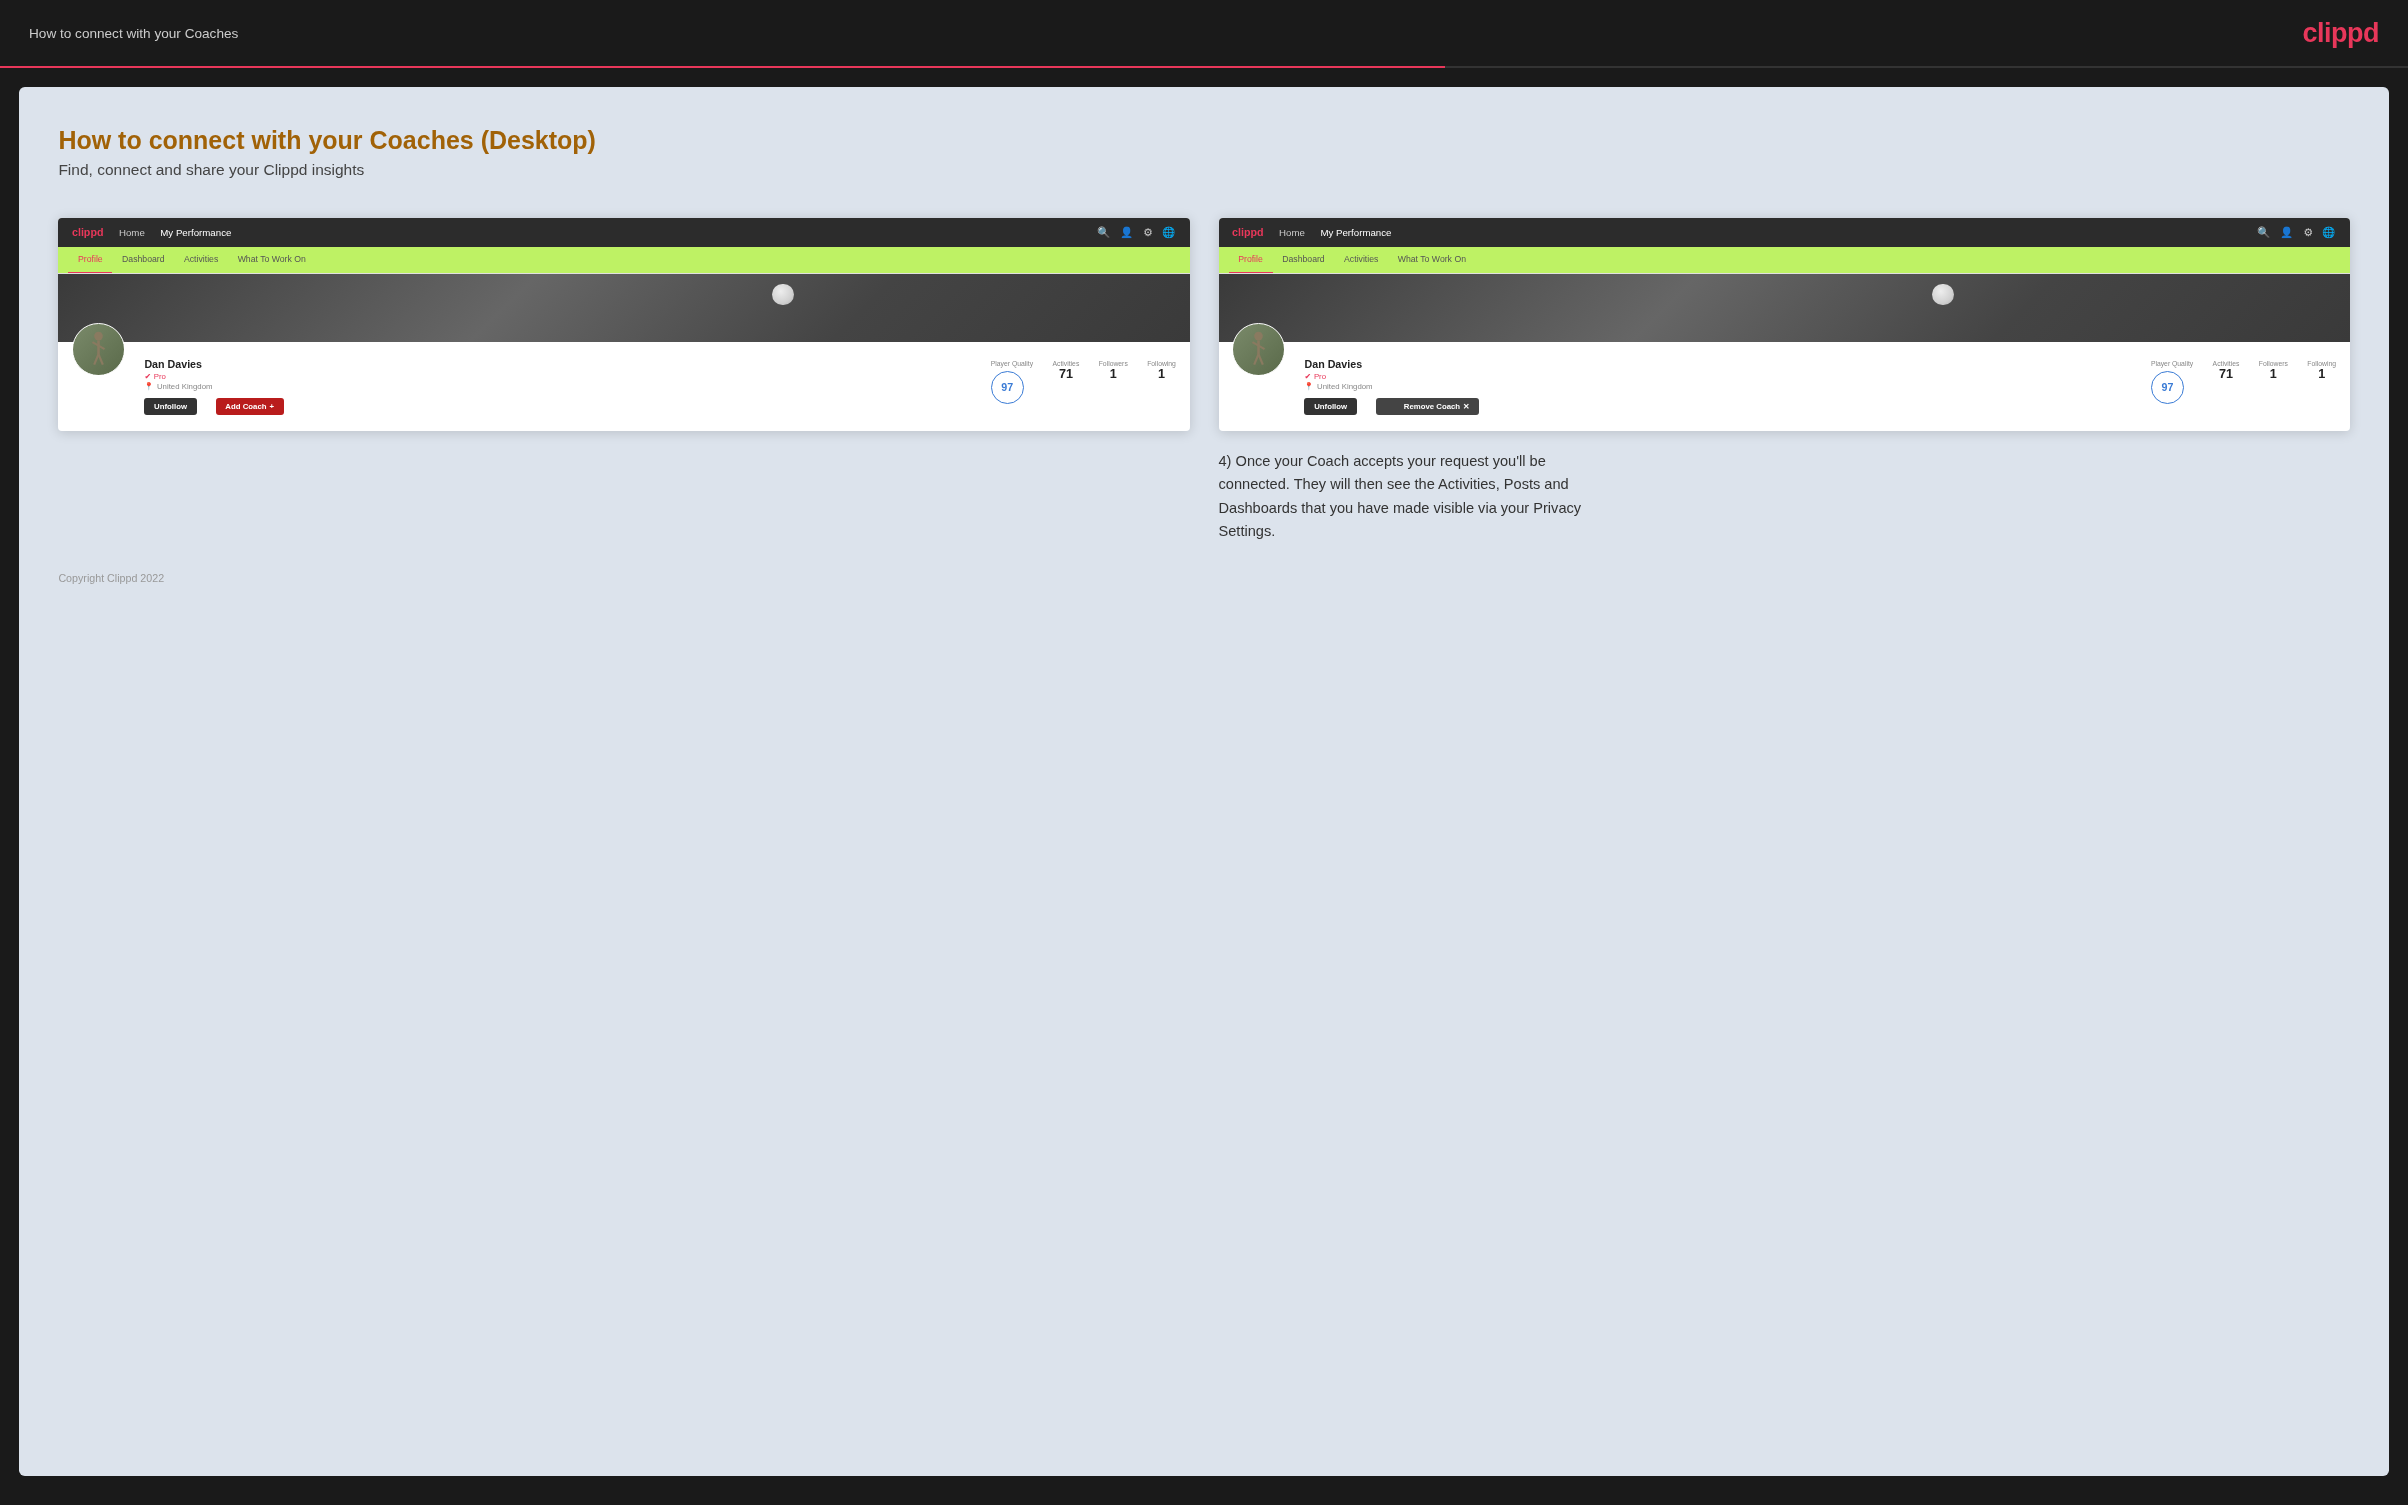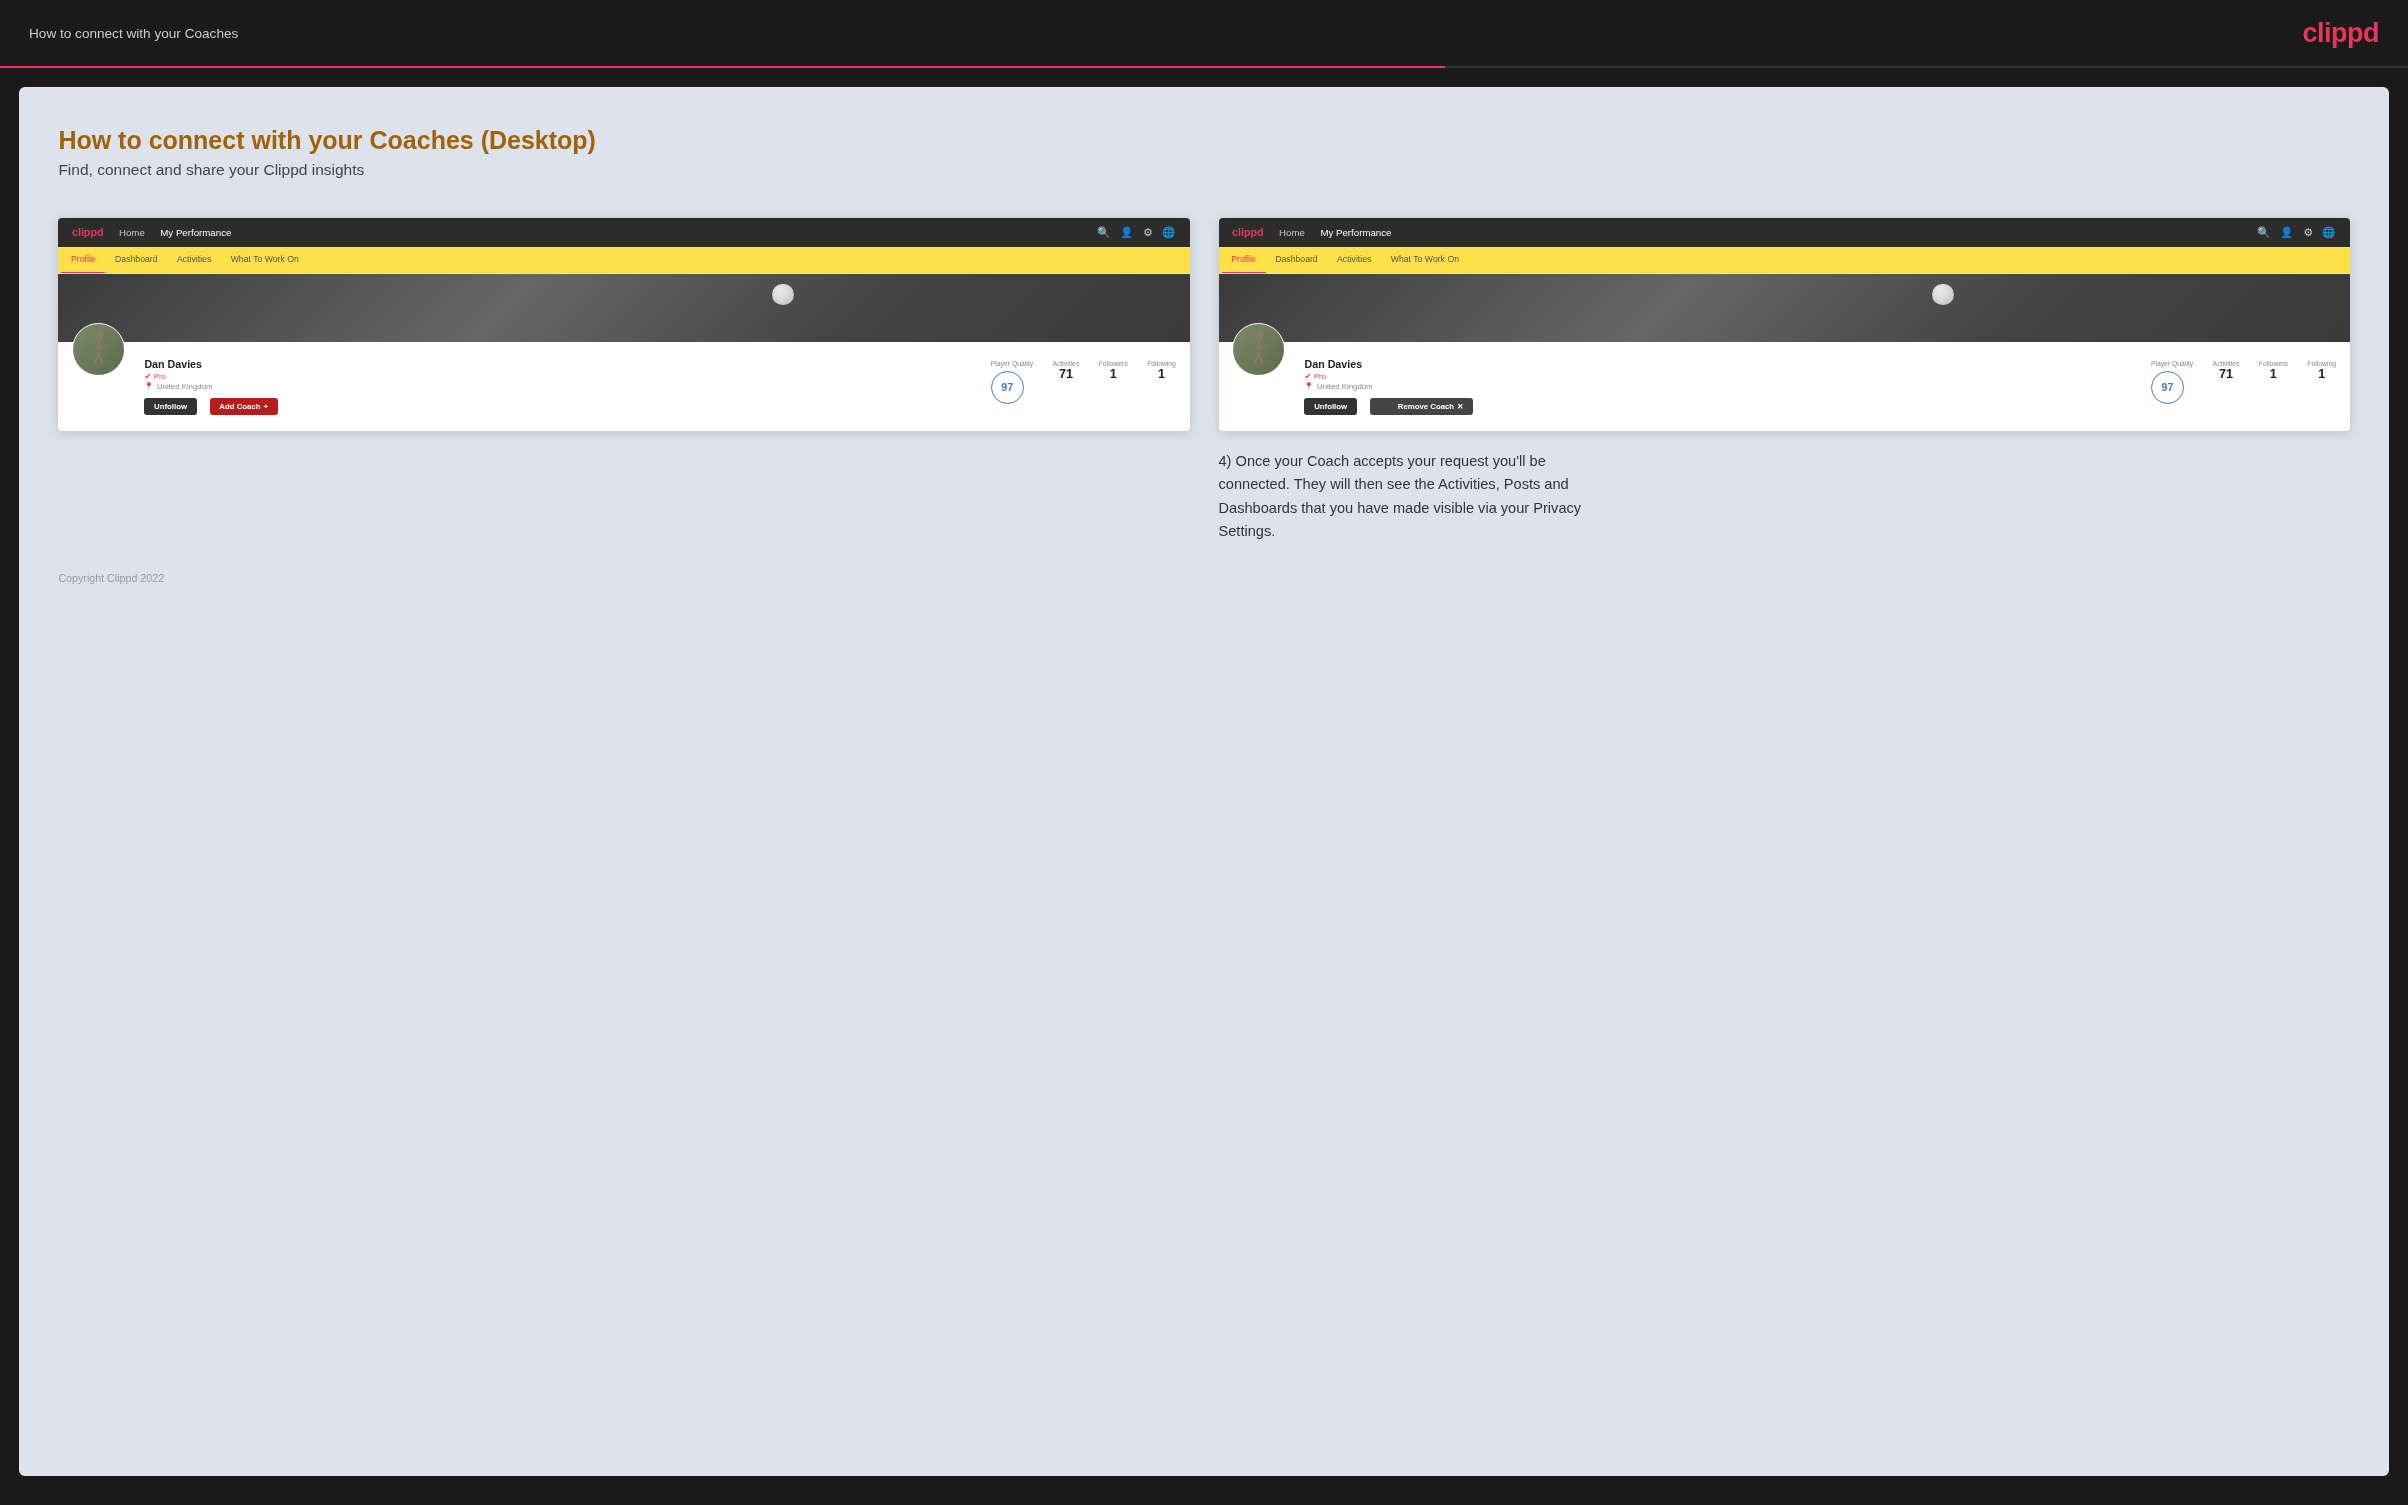--- a/index.html
+++ b/index.html
@@ -106,25 +106,25 @@
       gap: 9.7px;
       align-items: center;
     }
 
     .mock-icon {
       color: #ccc;
       font-size: 10.7px;
     }
 
     .mock-tabs {
-      background: #fde047;
+      background: #bef264;
       border-bottom: 1px solid #e0e0e0;
       display: flex;
       gap: 0;
-      padding: 0 3px;
+      padding: 0 10px;
     }
 
     .mock-tab {
       font-size: 8.7px;
       padding: 7.8px 9.7px;
       color: #555;
       cursor: pointer;
       border-bottom: 1.9px solid transparent;
     }
 
@@ -207,21 +207,21 @@
       display: flex;
       align-items: center;
       gap: 2.9px;
       font-size: 7.8px;
       color: #888;
       margin-top: 1px;
     }
 
     .mock-buttons {
       display: flex;
-      gap: 13px;
+      gap: 19px;
       margin-top: 7.8px;
     }
 
     .mock-btn {
       font-size: 7.8px;
       padding: 3.9px 9.7px;
       border-radius: 2.9px;
       cursor: pointer;
       font-weight: 600;
     }

